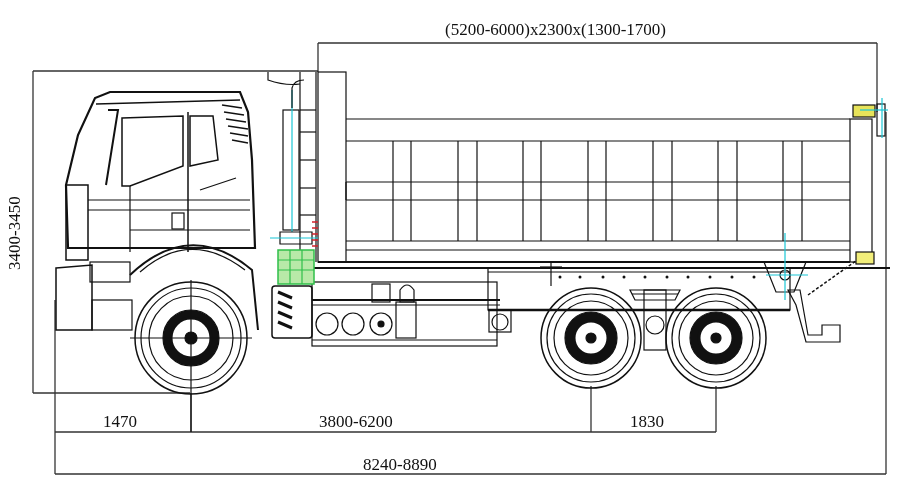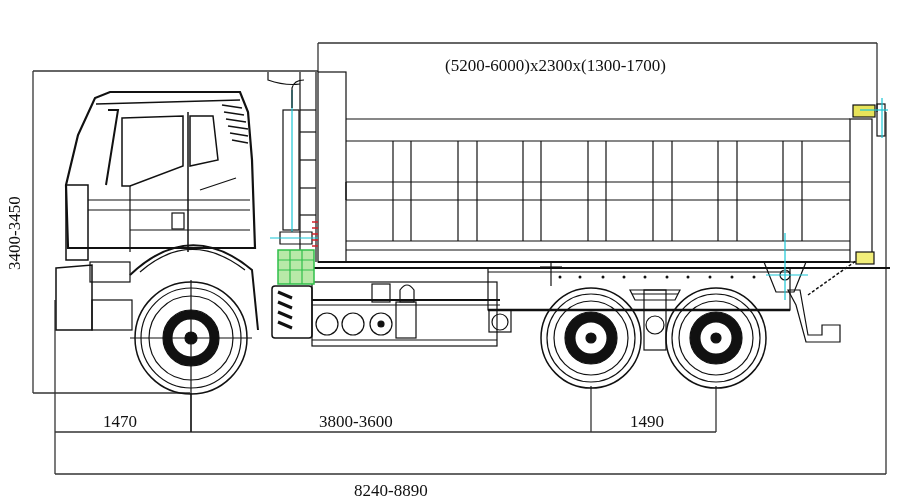--- a/index.html
+++ b/index.html
@@ -224,18 +224,18 @@
   </g>
 
   <g>
     <path d="M630 290 L680 290 L675 300 L635 300 Z"></path>
     <line x1="632" y1="294" x2="678" y2="294"></line>
     <rect x="644" y="290" width="22" height="60"></rect>
     <circle cx="655" cy="325" r="9"></circle>
   </g>
 </svg>
 
-<div class="dim-label" style="left:445px; top:21px;margin-top:36px;">(5200-6000)x2300x(1300-1700)</div>
+<div class="dim-label" style="left:445px; top:21px;">(5200-6000)x2300x(1300-1700)</div>
 <div class="dim-label dim-vert" style="left:6px; top:270px;">3400-3450</div>
 <div class="dim-label" style="left:103px; top:413px;font-family:Liberation Serif, serif;">1470</div>
-<div class="dim-label" style="left:319px; top:413px;">3800-3600</div>
-<div class="dim-label" style="left:630px; top:413px;">1490</div>
-<div class="dim-label" style="left:354px; top:456px;margin-top:26px;">8240-8890</div>
+<div class="dim-label" style="left:319px; top:413px;">3800-6200</div>
+<div class="dim-label" style="left:630px; top:413px;">1830</div>
+<div class="dim-label" style="left:363px; top:456px;">8240-8890</div>
 
 </body></html>

